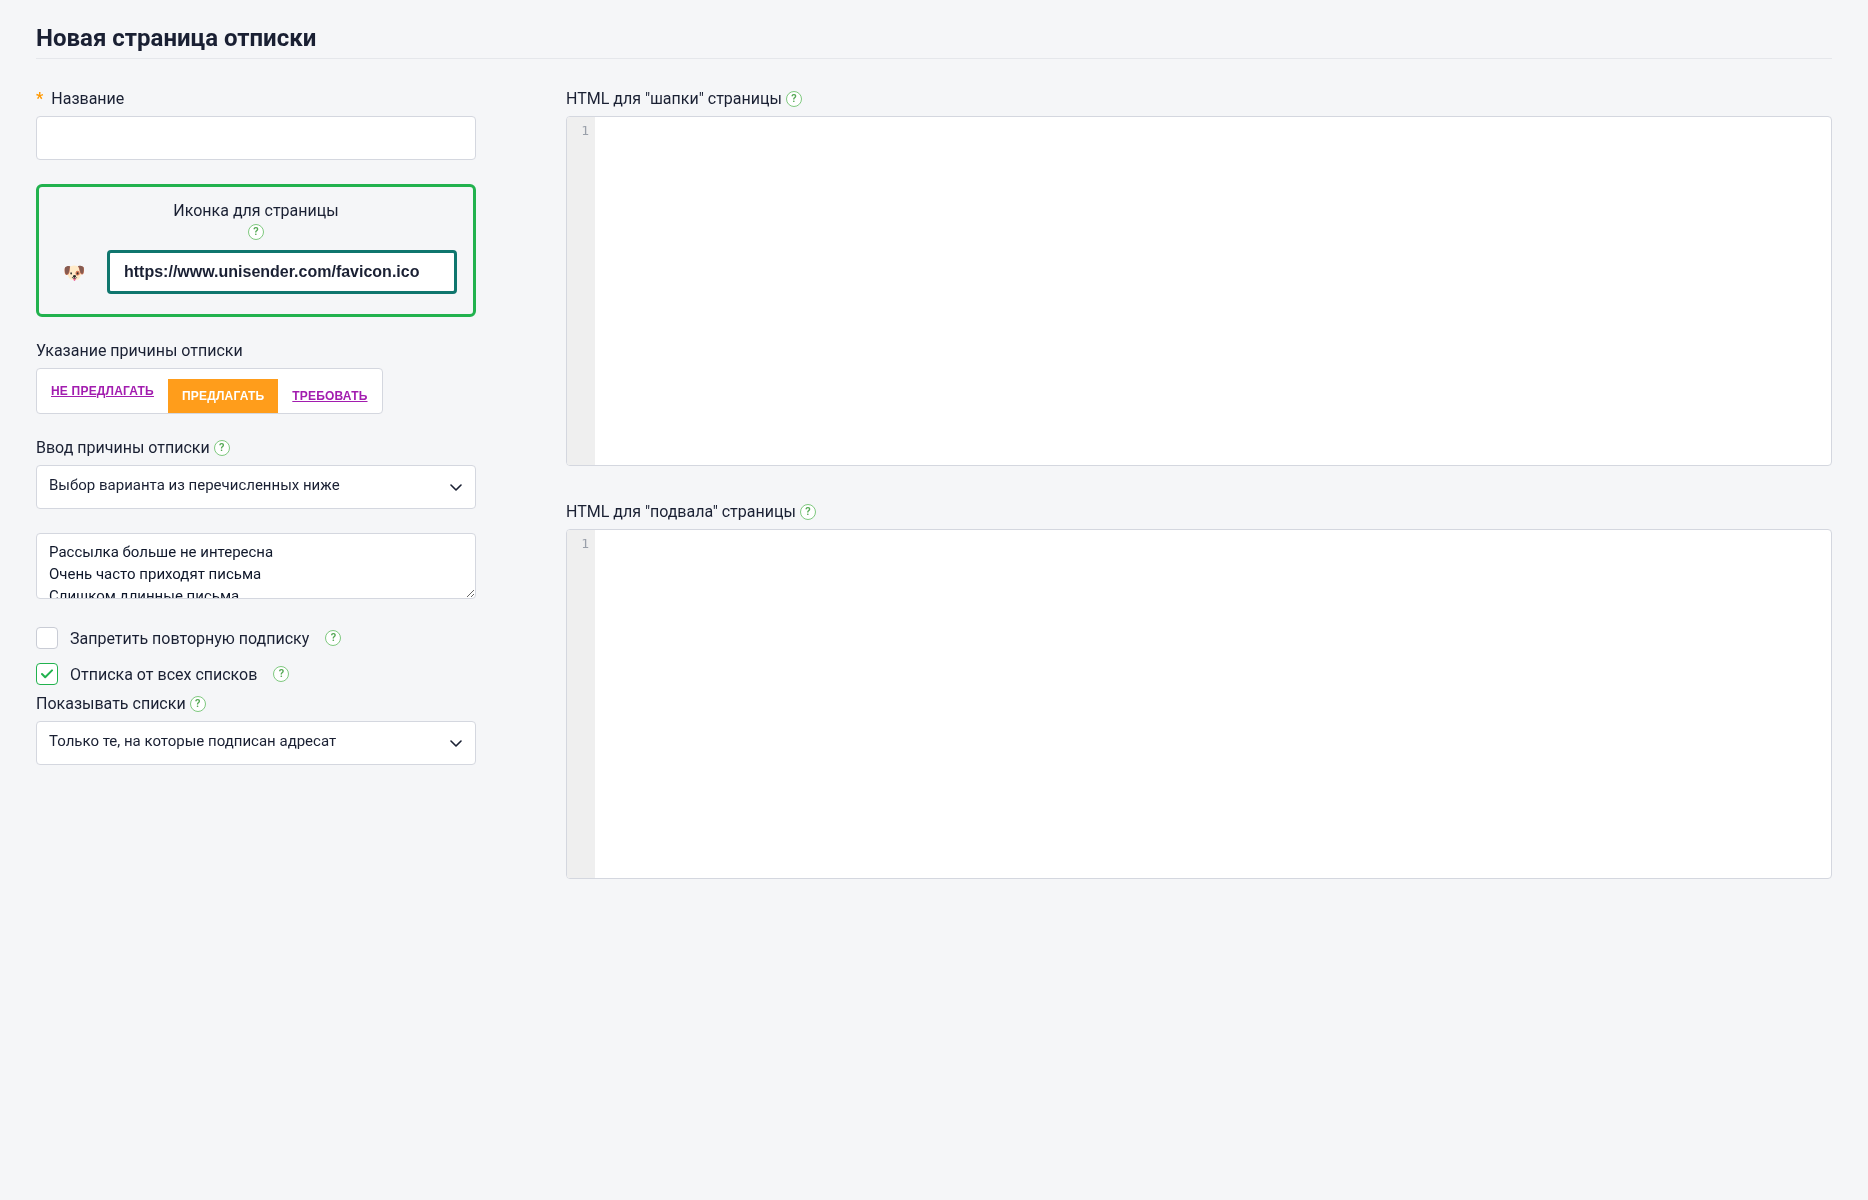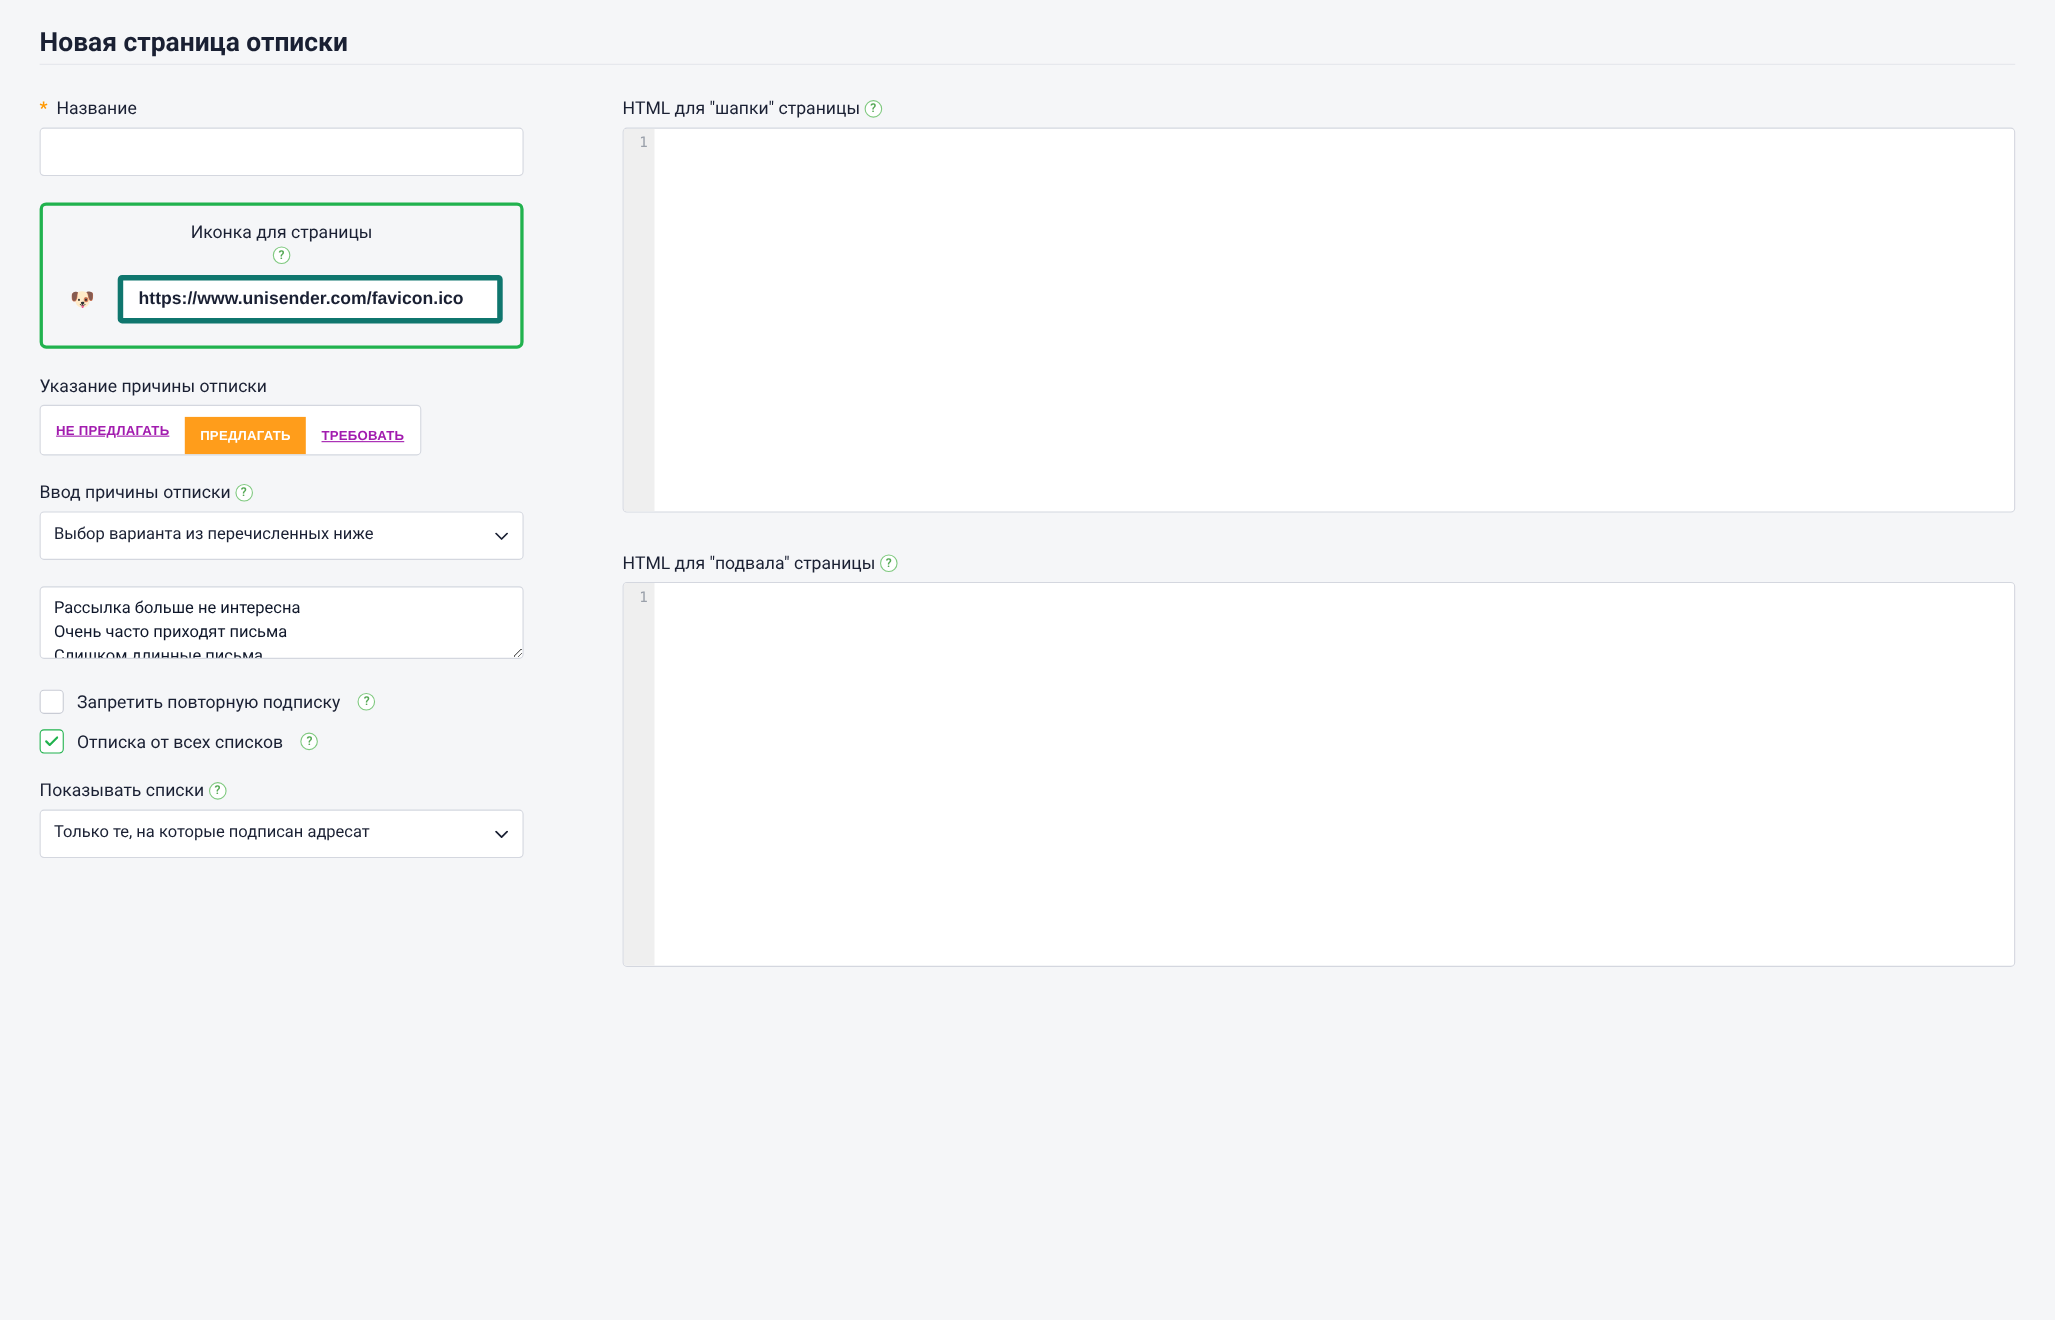--- a/index.html
+++ b/index.html
@@ -108,21 +108,21 @@
     width: 40px;
     height: 40px;
     display: flex;
     align-items: center;
     justify-content: center;
   }
   .favicon-emoji { font-size: 18px; }
   .favicon-input {
     flex: 1;
     height: 44px;
-    border: 5px solid #0f766e;
+    border: 3px solid #0f766e;
     border-radius: 4px;
     background: #fff;
     padding: 0 14px;
     font-size: 16px;
     font-weight: 700;
     color: #1a2033;
   }
   .btn-group {
     display: inline-flex;
     border: 1px solid #d4d7df;
@@ -284,21 +284,21 @@
       <div class="checkbox-row">
         <div class="chk">
           
         </div>
         <div class="checkbox-label">
           <span>Запретить повторную подписку</span>
           <span class="help-icon">?</span>
         </div>
       </div>
 
-      <div class="checkbox-row" style="margin-bottom:24px">
+      <div class="checkbox-row" style="margin-bottom:9px">
         <div class="chk checked">
           <svg width="12" height="10" viewBox="0 0 12 10">
               <path d="M1 5l3.2 3.2L11 1.4" stroke="#21b24e" stroke-width="2" fill="none" stroke-linecap="round" stroke-linejoin="round"></path>
             </svg>
         </div>
         <div class="checkbox-label">
           <span>Отписка от всех списков</span>
           <span class="help-icon">?</span>
         </div>
       </div>

